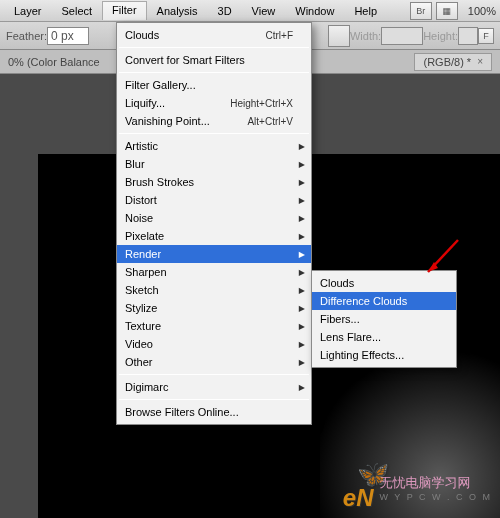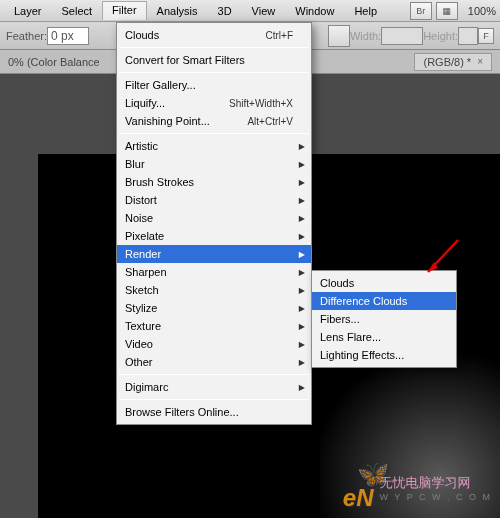--- a/index.html
+++ b/index.html
@@ -89,21 +89,21 @@
   <div class="dd-sep"></div>
   <div class="dd-row">
       <span class="lbl">Convert for Smart Filters</span>
     </div>
   <div class="dd-sep"></div>
   <div class="dd-row">
       <span class="lbl">Filter Gallery...</span>
     </div>
   <div class="dd-row">
     <span class="lbl">Liquify...</span>
-    <span class="sc">Shift+Width+X</span>
+    <span class="sc">Height+Ctrl+X</span>
   </div>
   <div class="dd-row">
     <span class="lbl">Vanishing Point...</span>
     <span class="sc">Alt+Ctrl+V</span>
   </div>
   <div class="dd-sep"></div>
   <div class="dd-row sub">
       <span class="lbl">Artistic</span>
     </div>
   <div class="dd-row sub">

